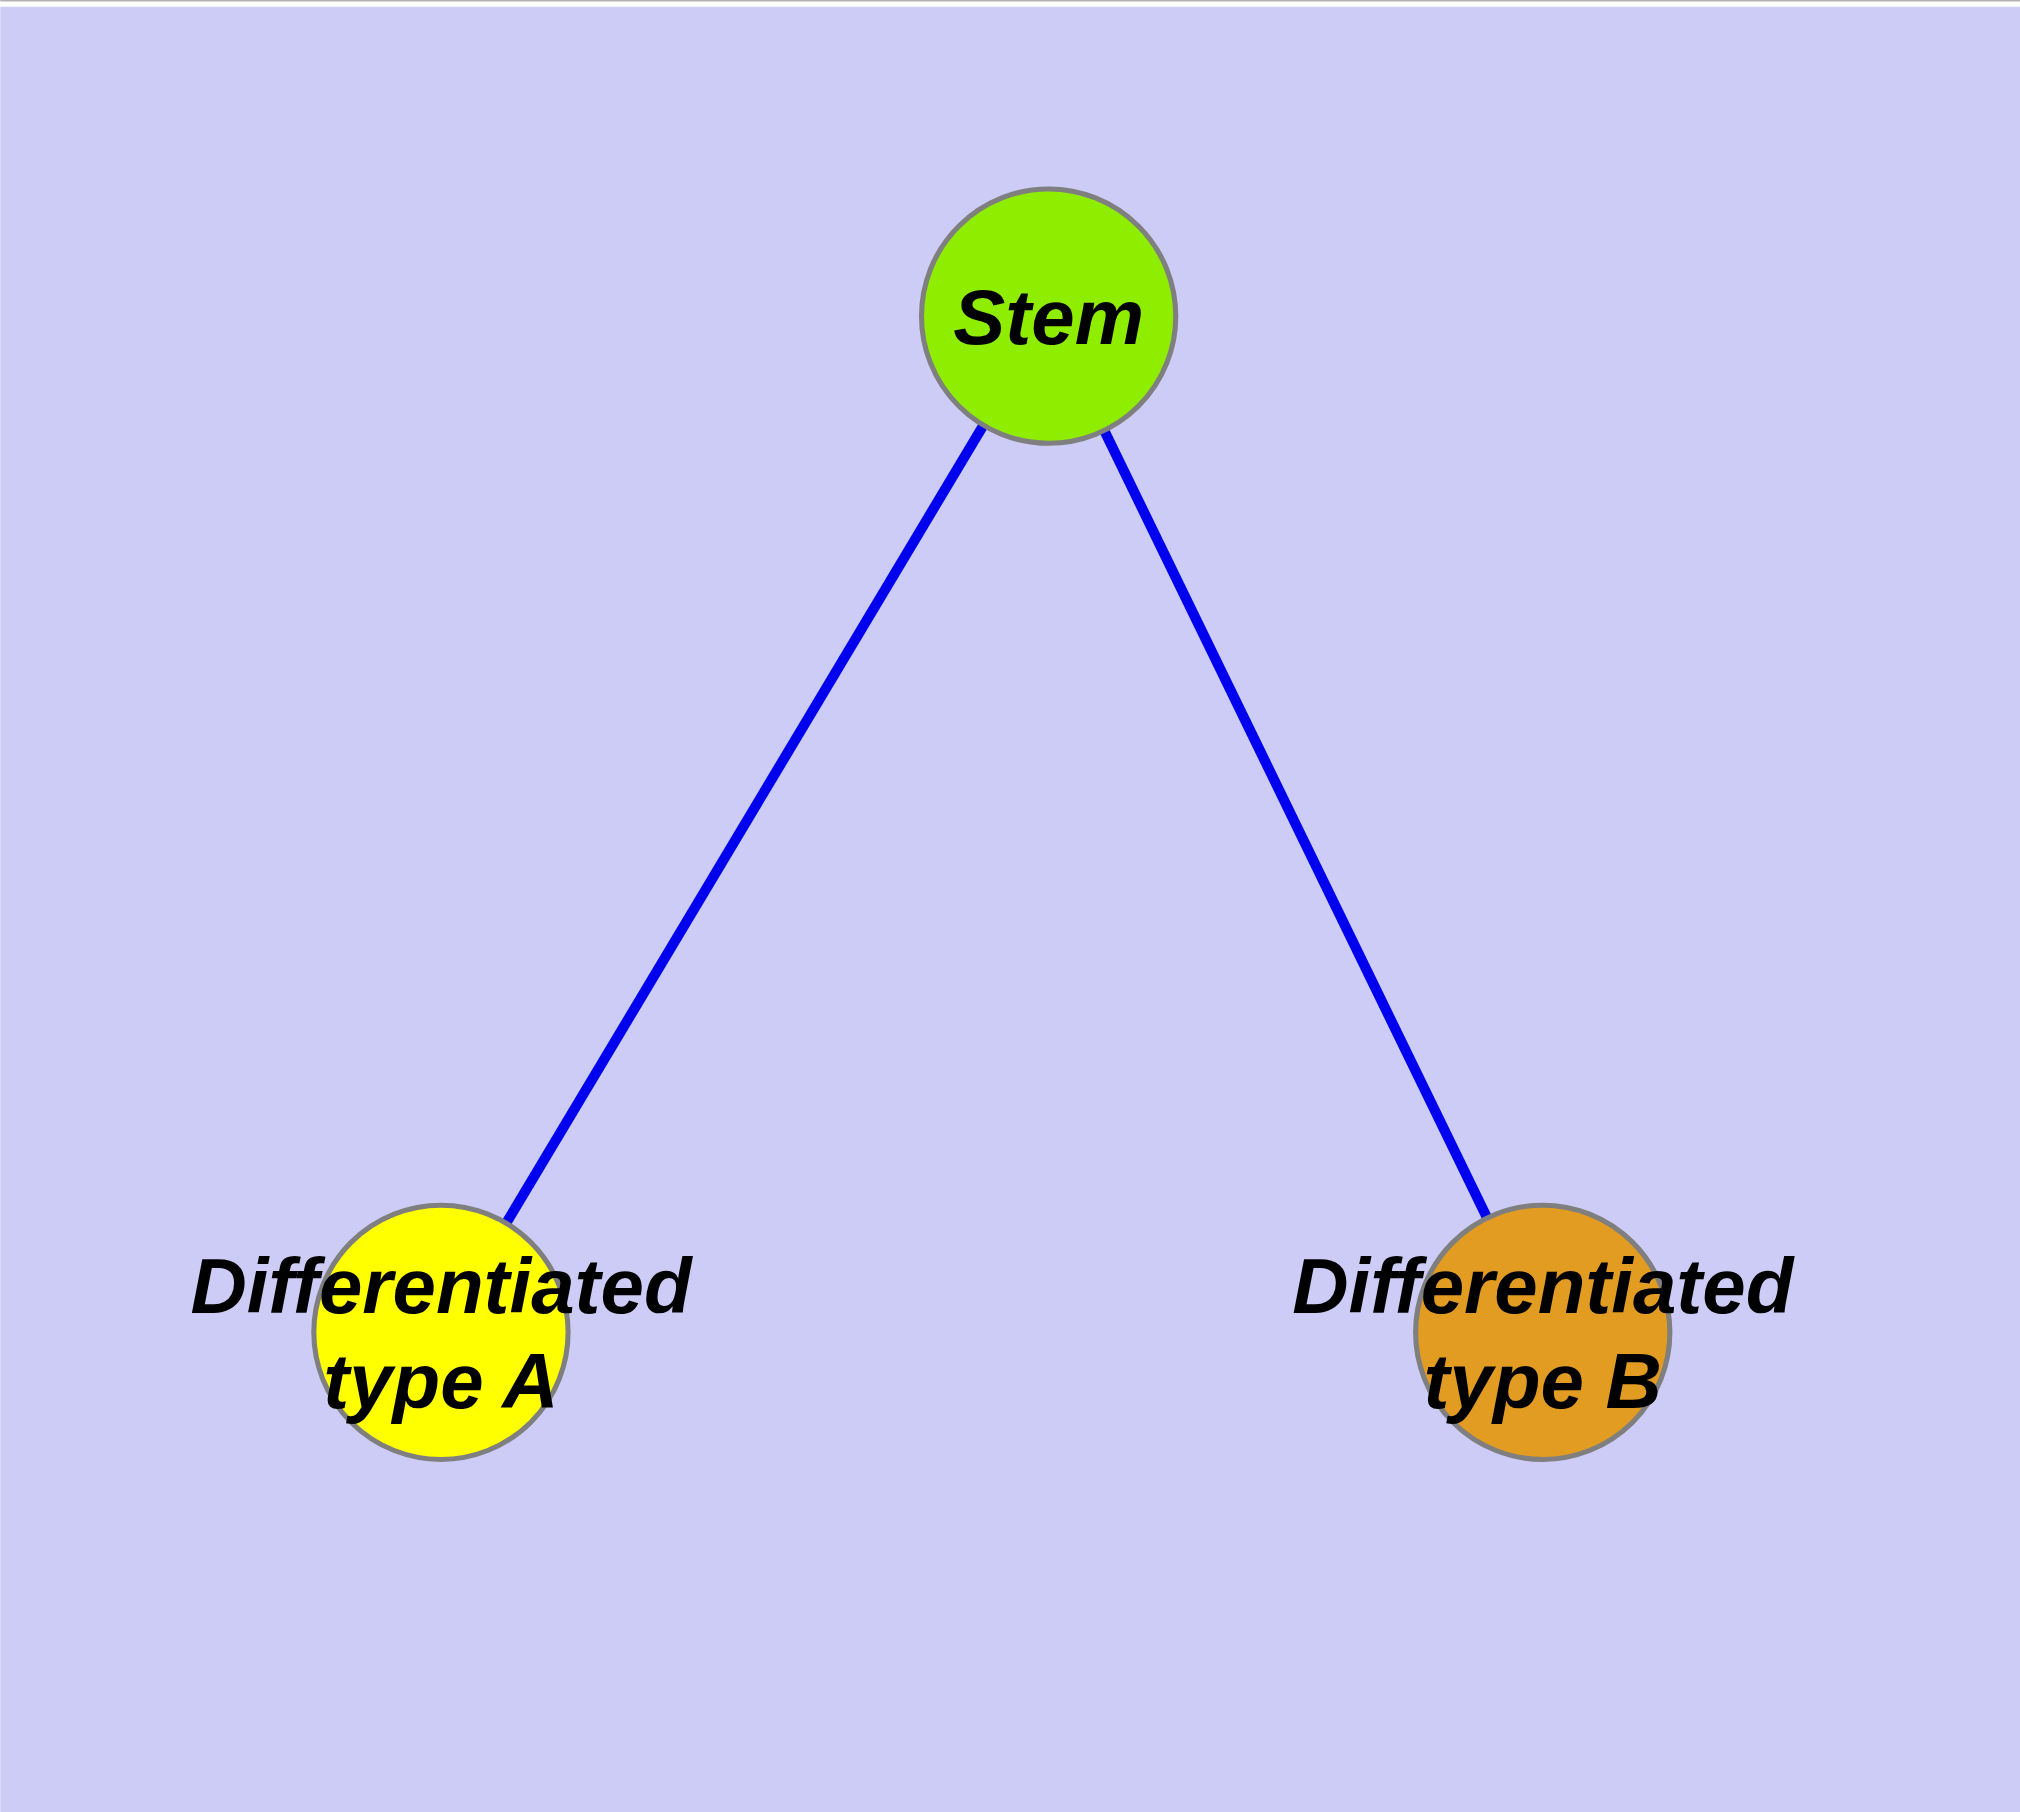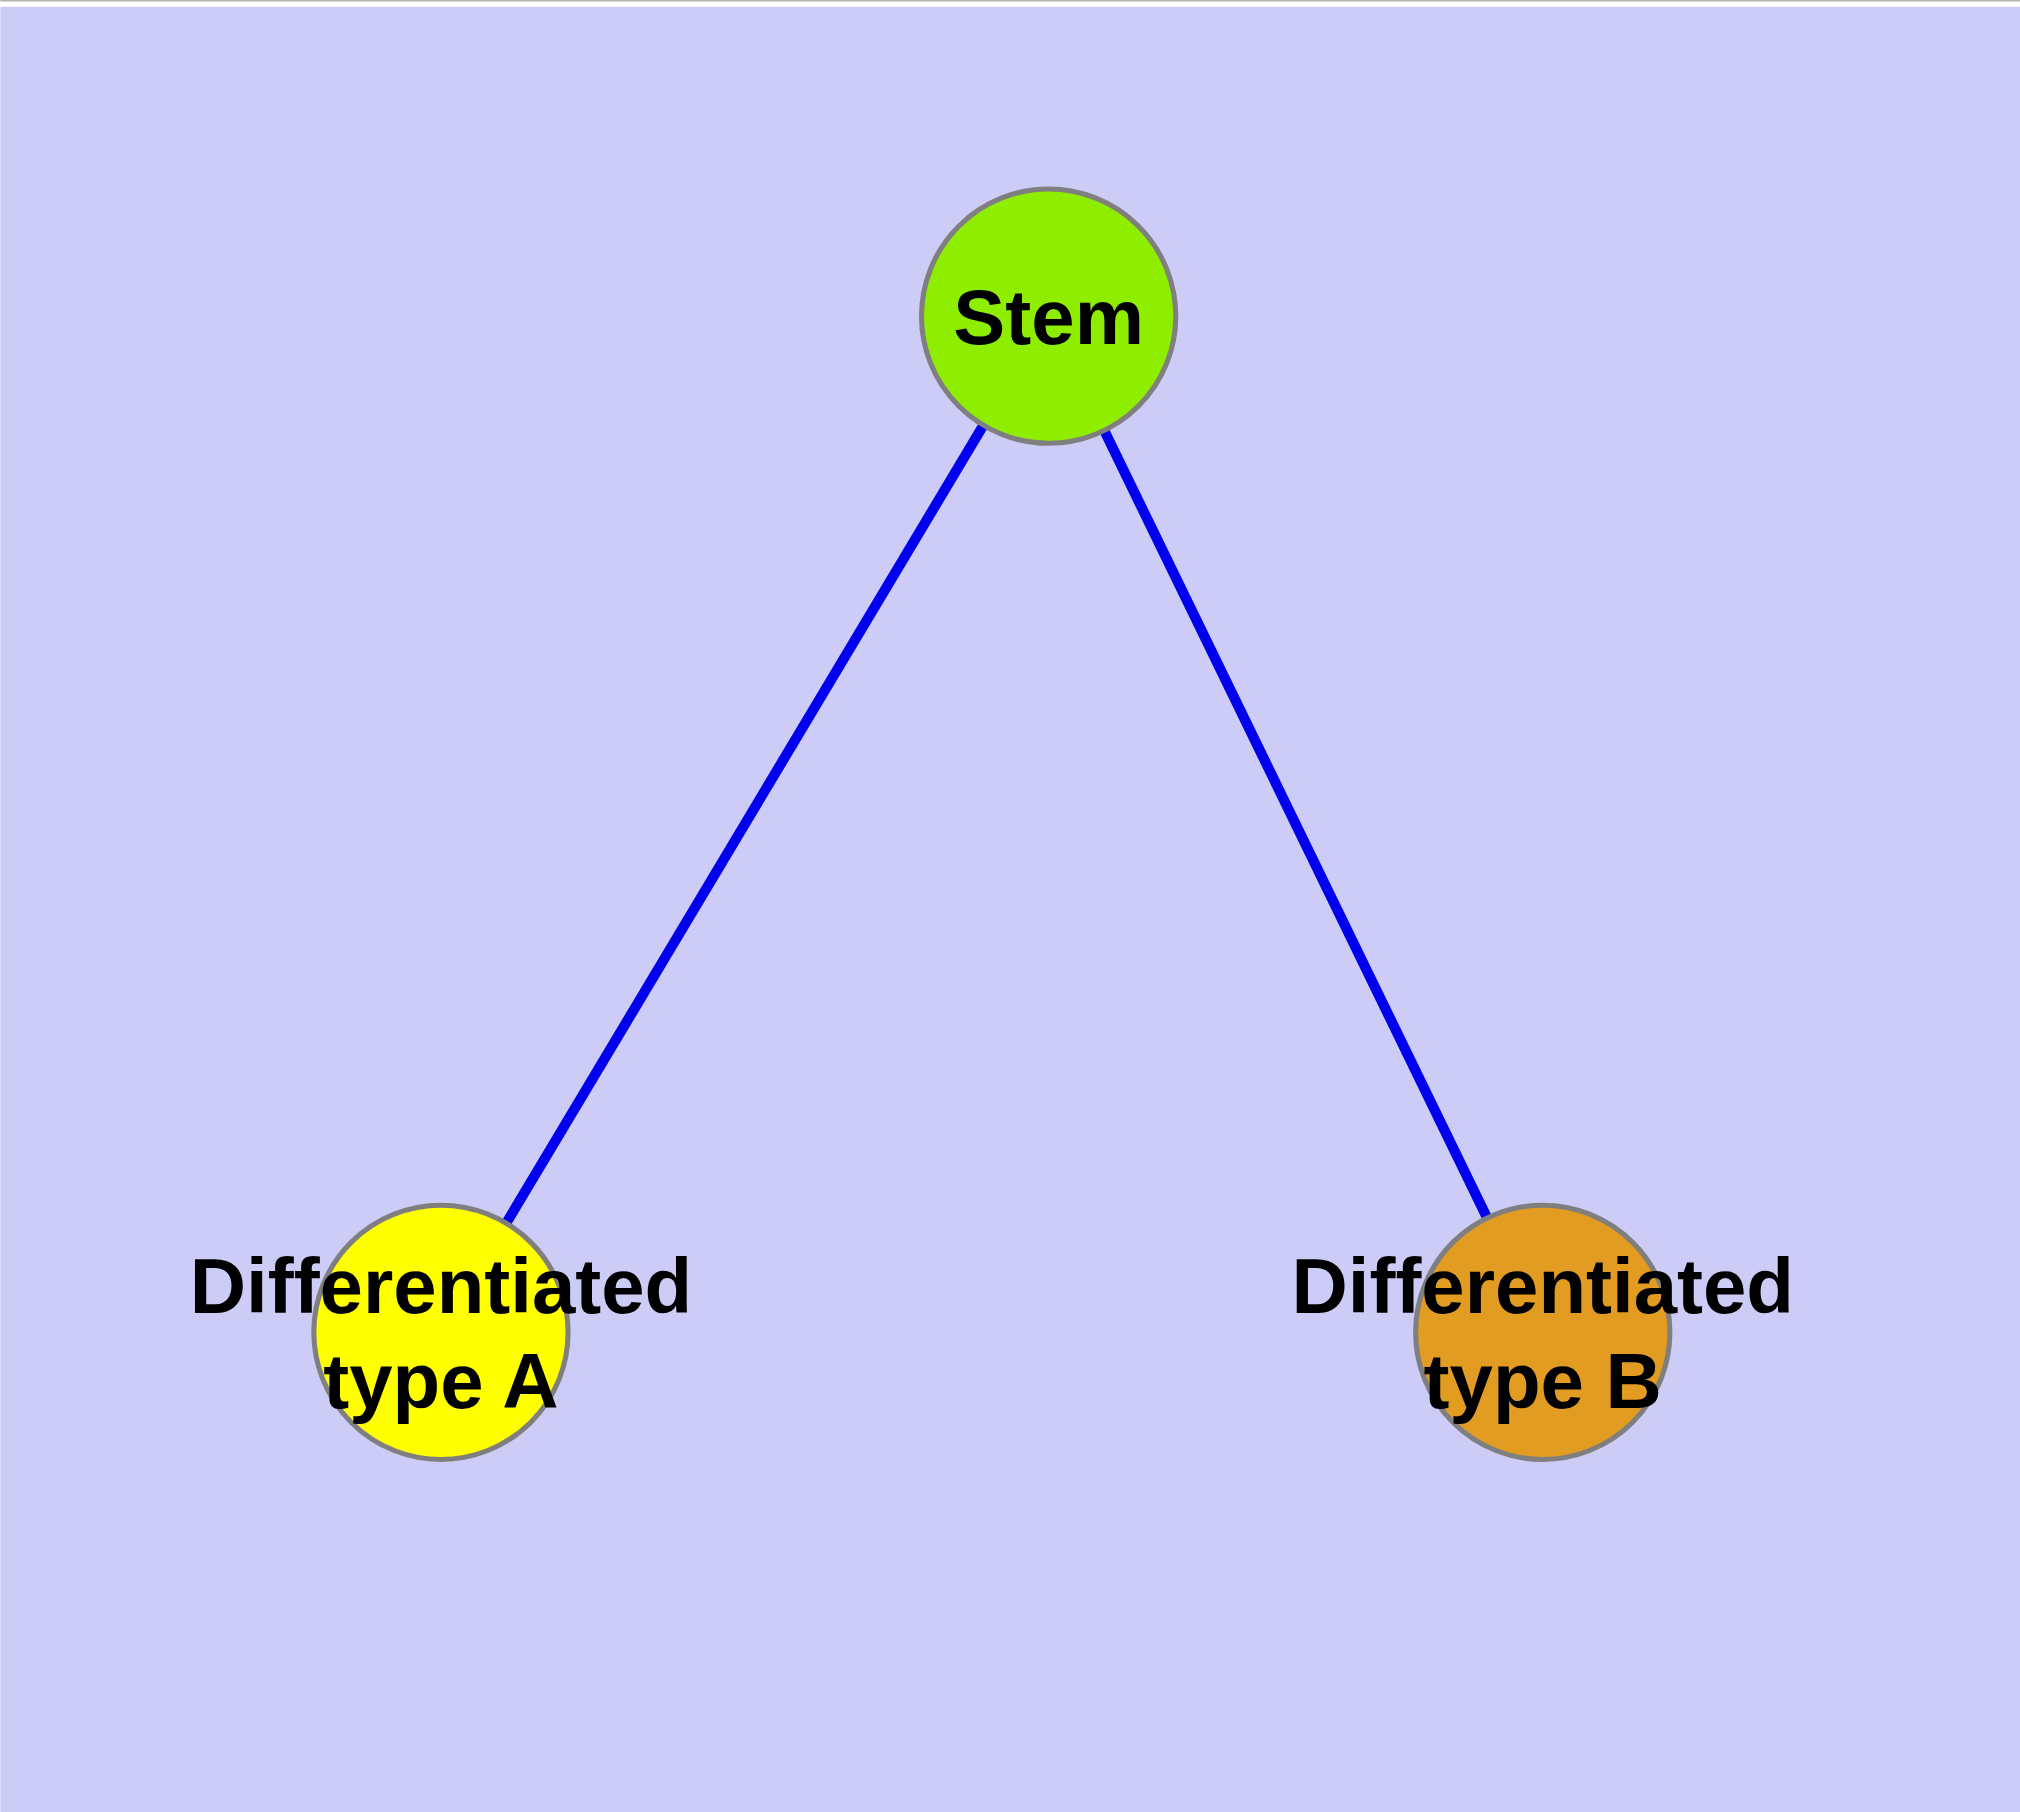--- a/index.html
+++ b/index.html
@@ -4,20 +4,21 @@
 <style>
   html, body {
     margin: 0;
     padding: 0;
     background: #FFFFFF;
   }
   .diagram-wrap {
     width: 2021px;
     height: 1812px;
     position: relative;
+    font-style: italic;
   }
   svg { display: block; }
   .node-label {
     font-family: "Liberation Sans", sans-serif;
     font-weight: bold;
     font-size: 92px;
   }
 </style>
 </head>
 <body>

